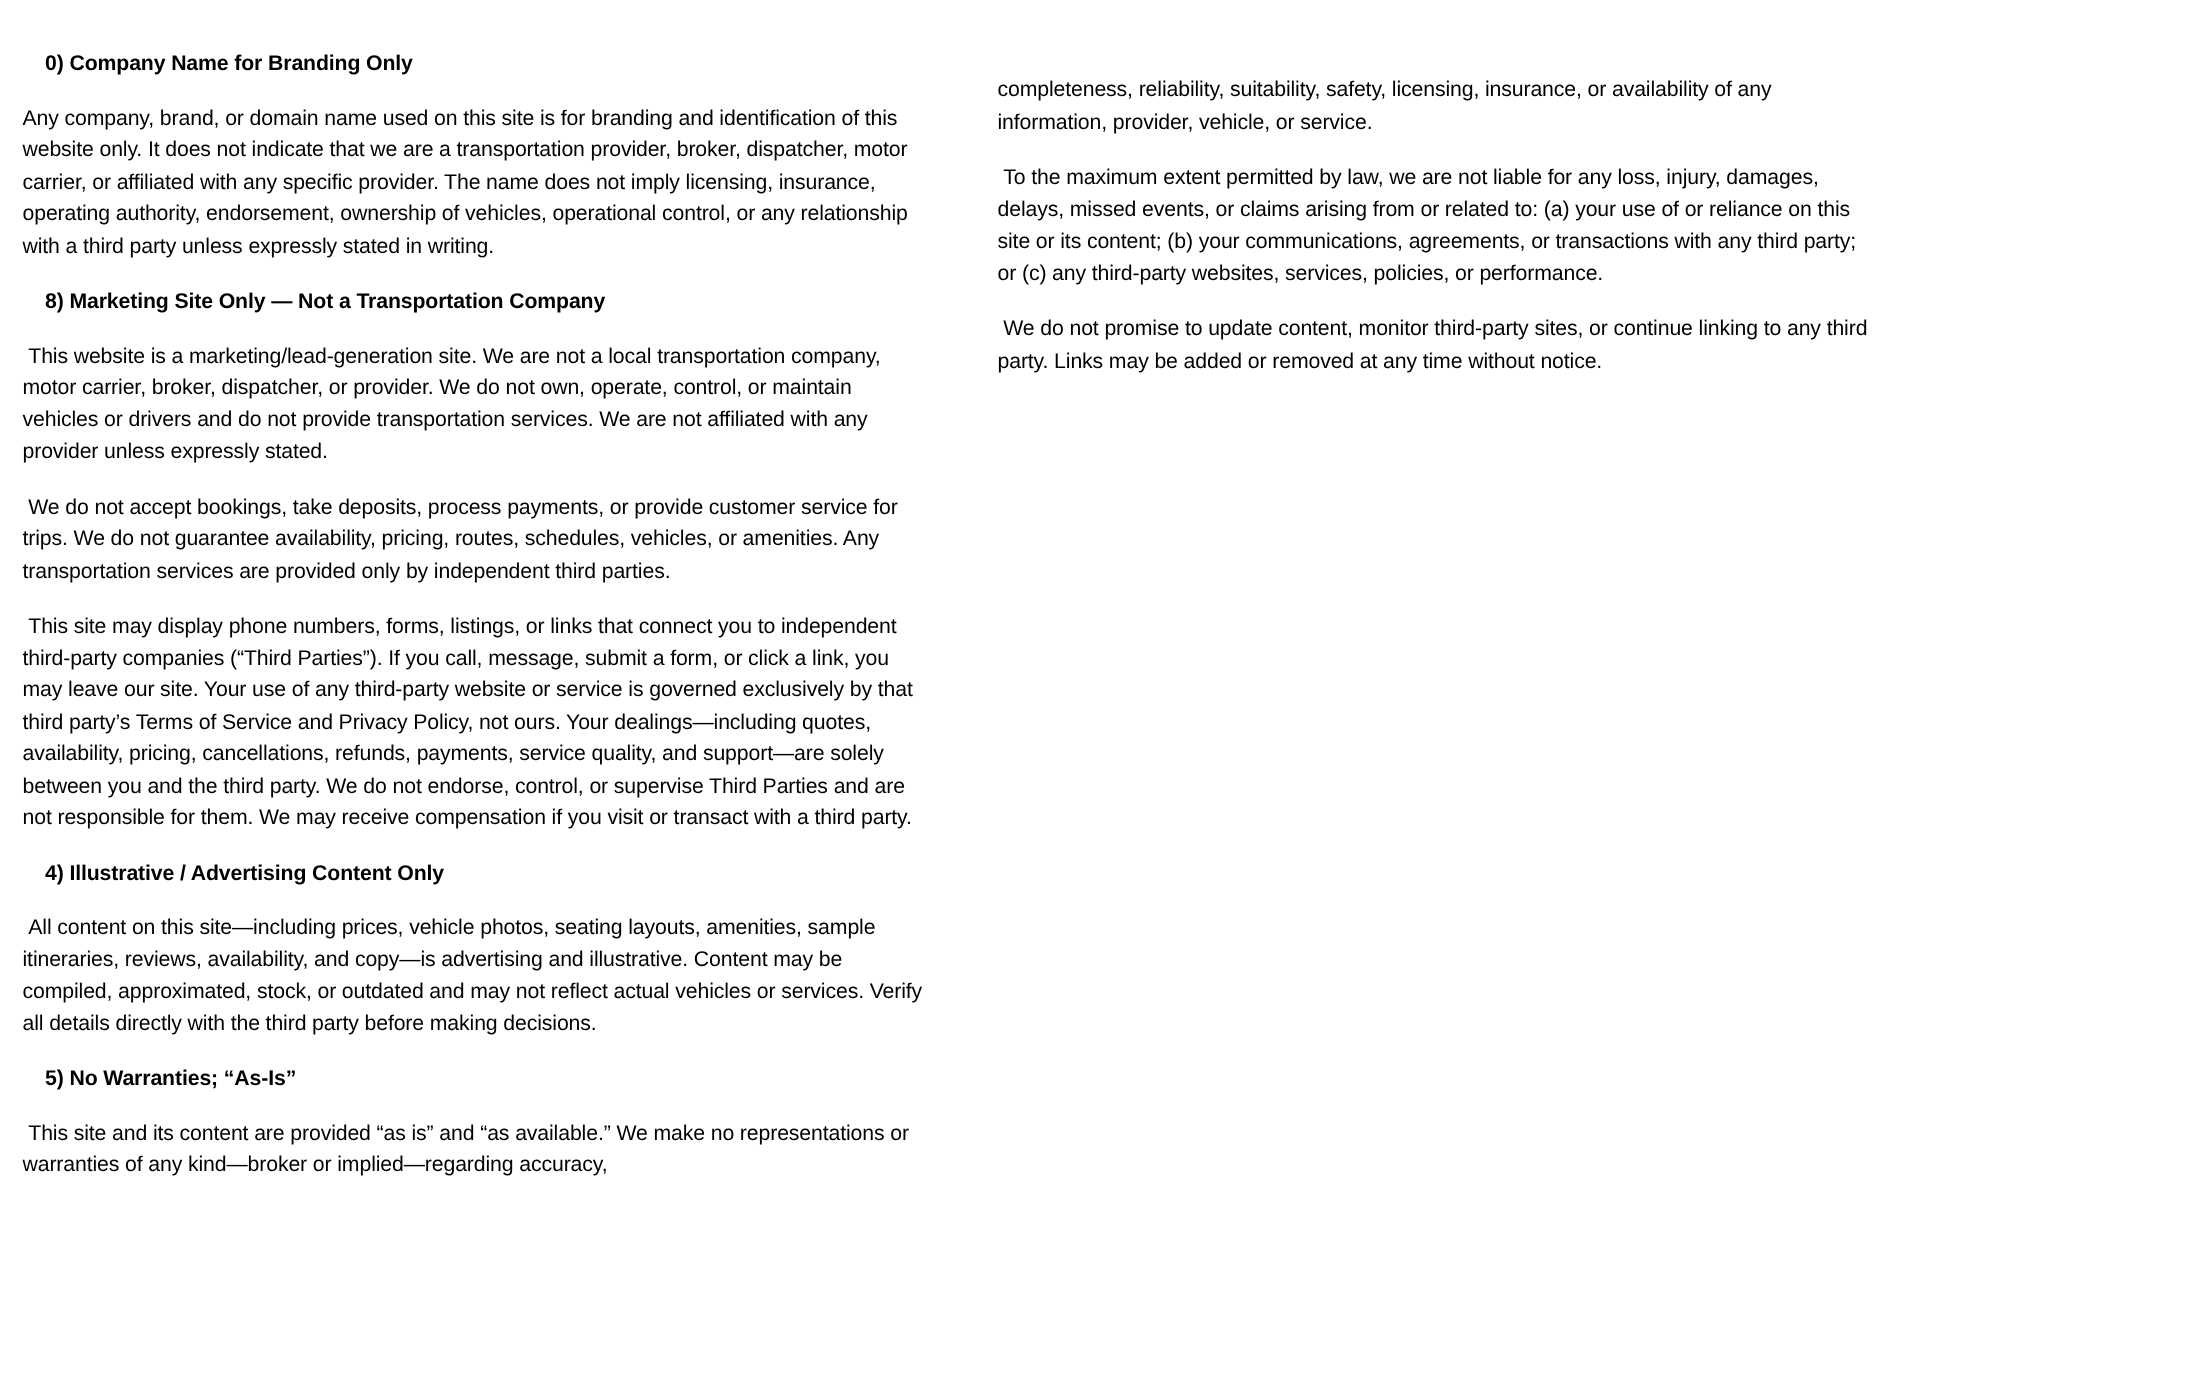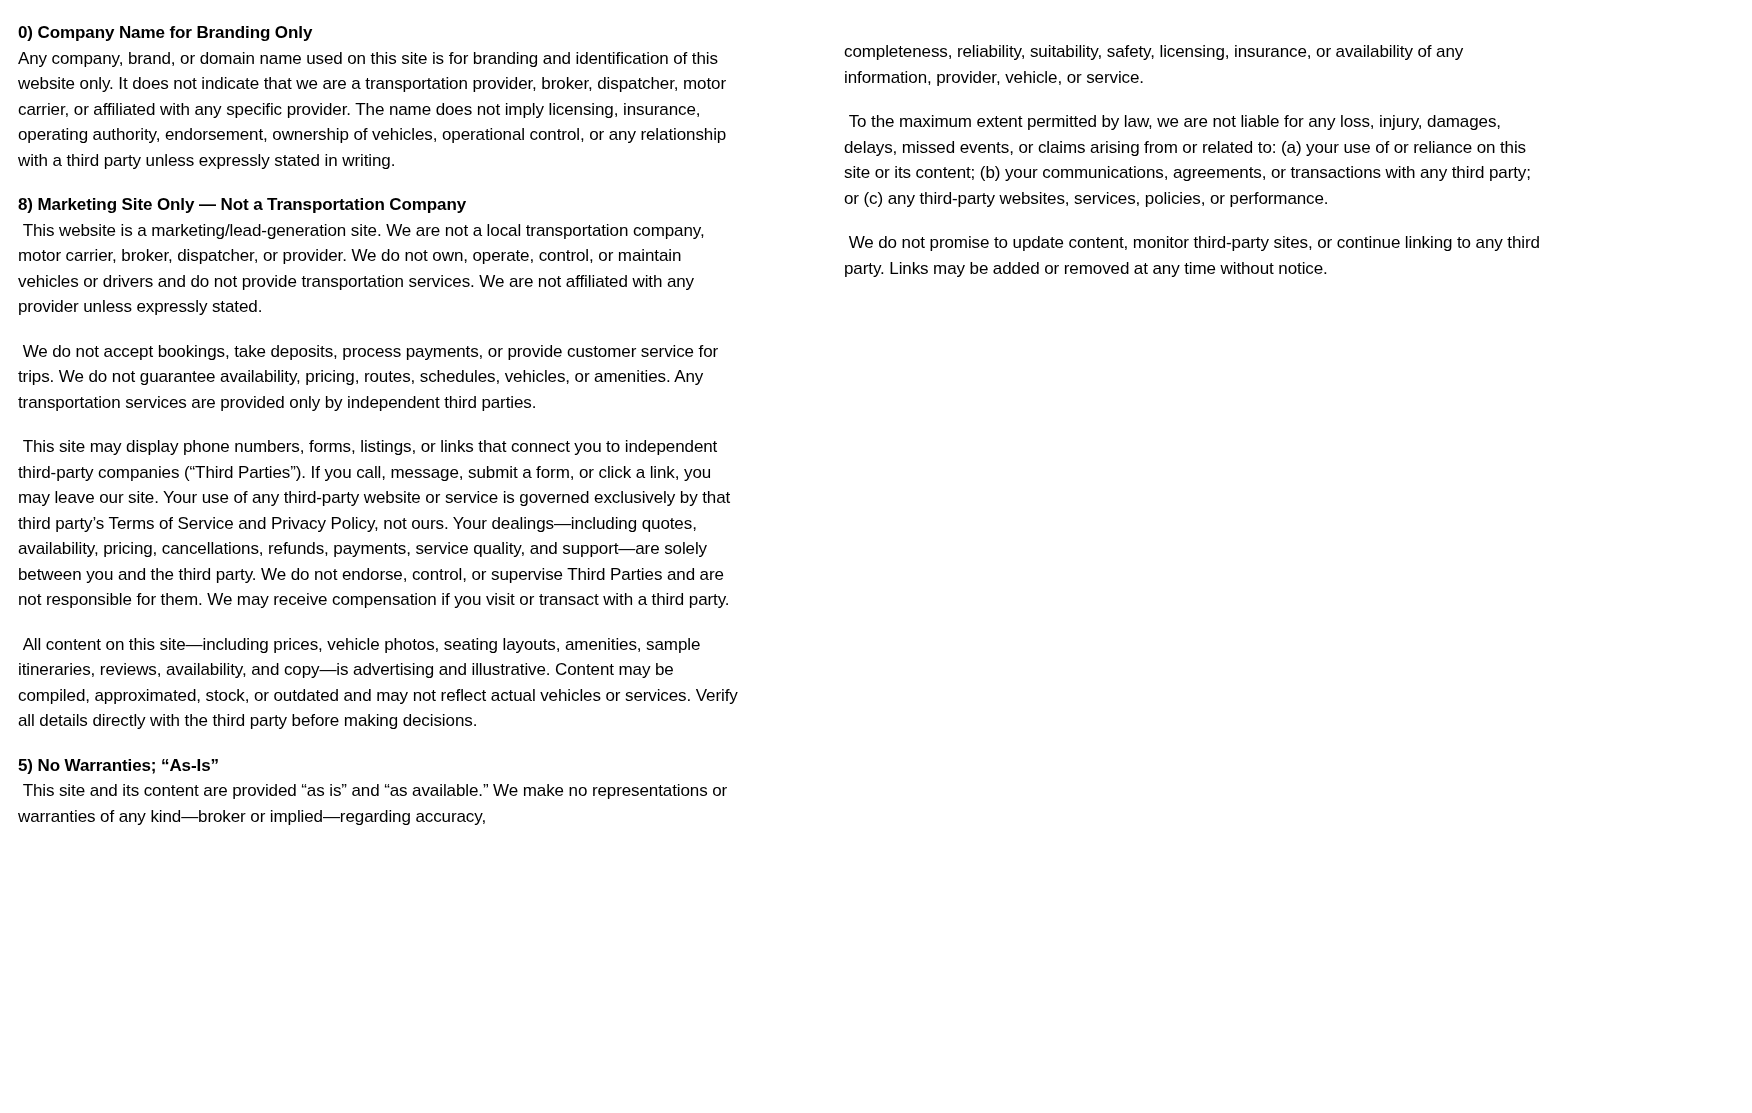--- a/index.html
+++ b/index.html
@@ -21,29 +21,29 @@
     font-size: 17px;
     line-height: 25.5px;
     letter-spacing: -0.1px;
   }
   .doc-column.left {
     left: 18px;
     width: 724px;
     padding-top: 20px;
   }
   .doc-column.right {
-    left: 844px;
+    left: 798px;
     width: 706px;
-    padding-top: 39px;
+    padding-top: 59px;
   }
   .doc-column section {
     margin: 0 0 19px 0;
   }
   .doc-column h3 {
-    margin: 0;
+    margin: 18px;
     font-size: 17px;
     line-height: 25.5px;
     font-weight: 700;
     white-space: pre-wrap;
   }
   .doc-column p {
     margin: 0;
     white-space: pre-wrap;
   }
   .doc-column strong {
@@ -64,20 +64,21 @@
         <h3>8) Marketing Site Only — Not a Transportation Company</h3>
         <p><span> This website is a </span><strong>marketing/lead-generation</strong><span> site. We are </span><strong>not</strong><span> a local transportation company, motor carrier, broker, dispatcher, or provider. We </span><strong>do not</strong><span> own, operate, control, or maintain vehicles or drivers and </span><strong>do not</strong><span> provide transportation services. We are </span><strong>not affiliated</strong><span> with any provider unless expressly stated.</span></p>
       </section>
       <section>
         <p><span> We </span><strong>do not</strong><span> accept bookings, take deposits, process payments, or provide customer service for trips. We </span><strong>do not</strong><span> guarantee availability, pricing, routes, schedules, vehicles, or amenities. Any transportation services are provided </span><strong>only</strong><span> by independent third parties.</span></p>
       </section>
       <section>
         <p><span> This site may display phone numbers, forms, listings, or links that connect you to </span><strong>independent third-party</strong><span> companies (“Third Parties”). If you call, message, submit a form, or click a link, you may leave our site. Your use of any third-party website or service is governed </span><strong>exclusively</strong><span> by that third party’s </span><strong>Terms of Service</strong><span> and </span><strong>Privacy Policy</strong><span>, </span><strong>not ours</strong><span>. Your dealings—including quotes, availability, pricing, cancellations, refunds, payments, service quality, and support—are </span><strong>solely between you and the third party</strong><span>. We do </span><strong>not</strong><span> endorse, control, or supervise Third Parties and are </span><strong>not responsible</strong><span> for them. We may receive compensation if you visit or transact with a third party.</span></p>
       </section>
       <section>
+        <h3>4) Illustrative / Advertising Content Only</h3>
         <p><span> All content on this site—including prices, vehicle photos, seating layouts, amenities, sample itineraries, reviews, availability, and copy—is </span><strong>advertising and illustrative</strong><span>. Content may be compiled, approximated, stock, or outdated and may </span><strong>not</strong><span> reflect actual vehicles or services. Verify all details </span><strong>directly with the third party</strong><span> before making decisions.</span></p>
       </section>
       <section>
         <h3>5) No Warranties; “As-Is”</h3>
         <p><span> This site and its content are provided </span><strong>“as is”</strong><span> and </span><strong>“as available.”</strong><span> We make </span><strong>no representations or warranties</strong><span> of any kind—broker or implied—regarding accuracy,</span></p>
       </section>
     </div>
   <div class="doc-column right">
       <section>
         <p><span>completeness, reliability, suitability, safety, licensing, insurance, or availability of any information, provider, vehicle, or service.</span></p>

